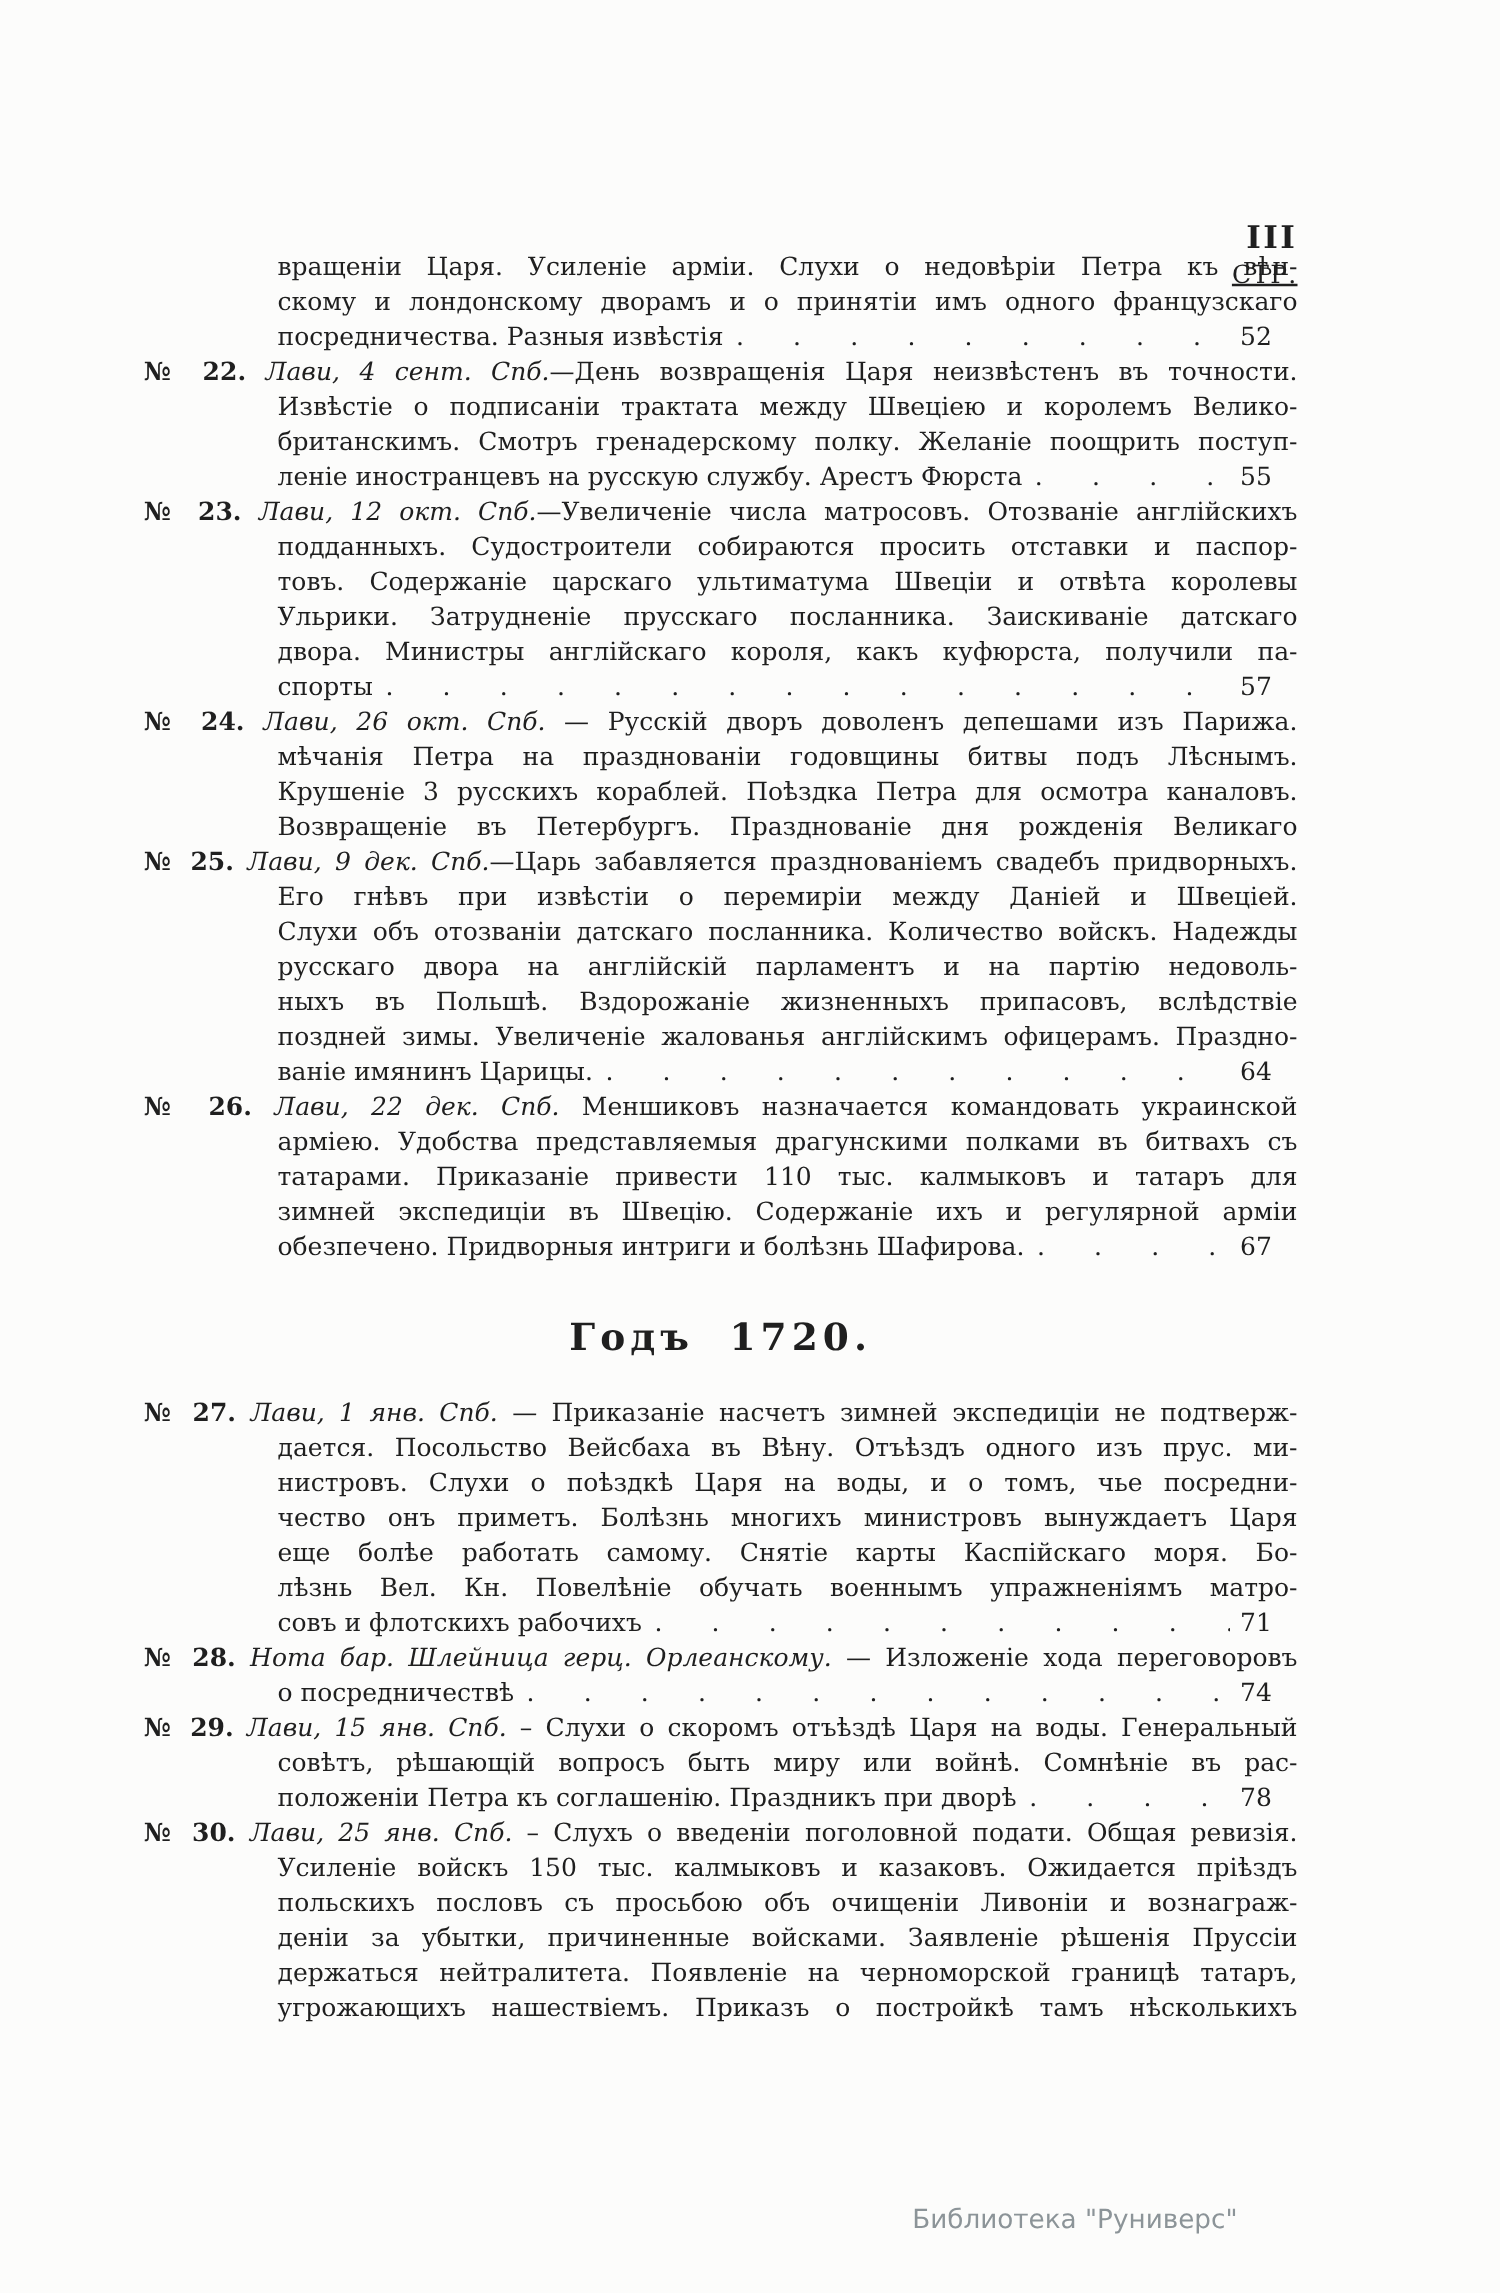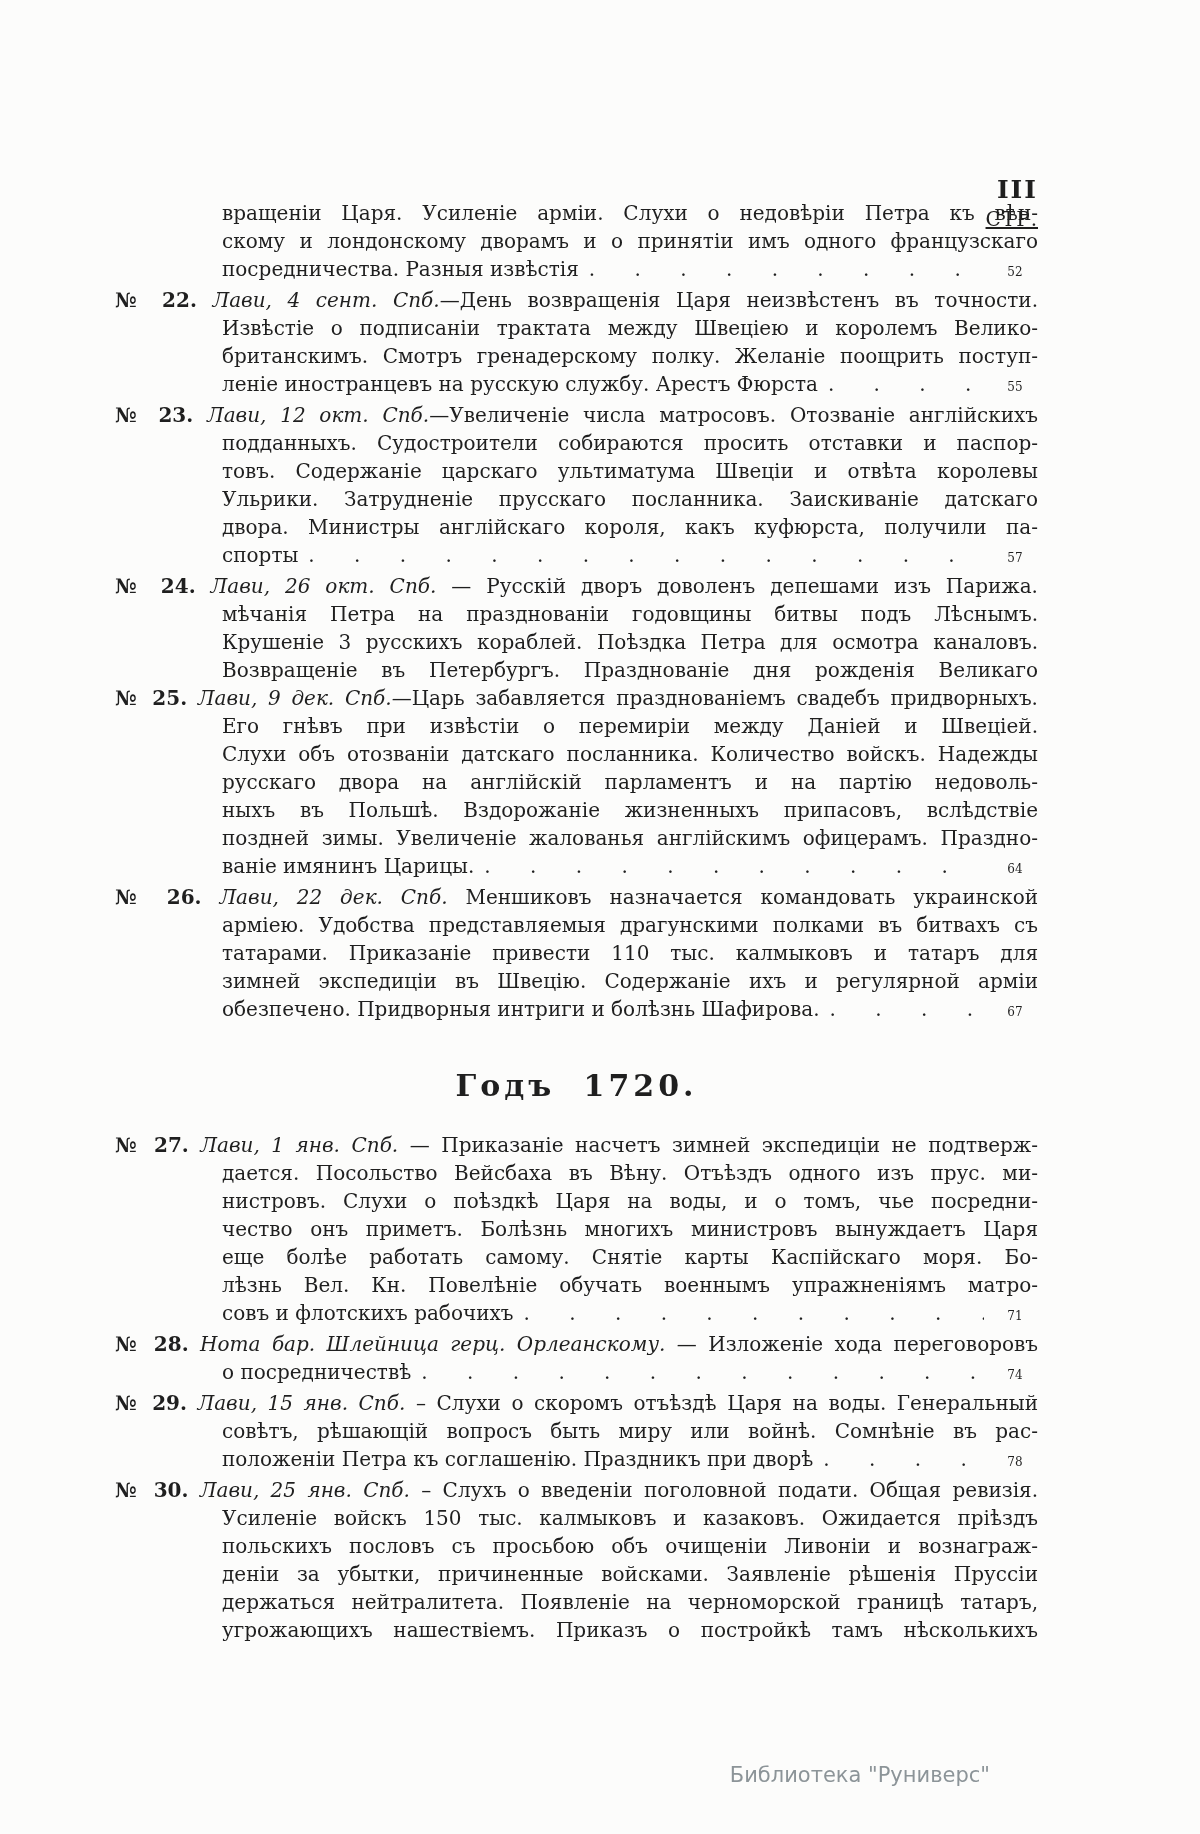--- a/index.html
+++ b/index.html
@@ -30,21 +30,21 @@
   .line.tail {
     display: flex; align-items: baseline;
     text-align: left; text-align-last: auto;
   }
   .tailtext { white-space: pre; flex: none; }
   .dots { flex: 1 1 auto; overflow: hidden; white-space: nowrap; margin: 0 8px 0 10px; }
   .dots::after {
     content: ". . . . . . . . . . . . . . . . . . . . . . . . . . . . . . . . . . . . . . . .";
     letter-spacing: 11px; word-spacing: 11px;
   }
-  .pg { flex: none; width: 46px; text-align: center; font-size: 12px; }
+  .pg { flex: none; width: 46px; text-align: left; font-size: 20px; }
   .lbl { font-weight: bold; }
   .it { font-style: italic; }
   .section-header {
     font-size: 30px; font-weight: bold;
     text-align: center; text-align-last: center;
     letter-spacing: 4px; word-spacing: 14px;
     margin: 42px 0 28px 0;
   }
   .watermark {
     position: absolute; top: 1763px; right: 210px;

